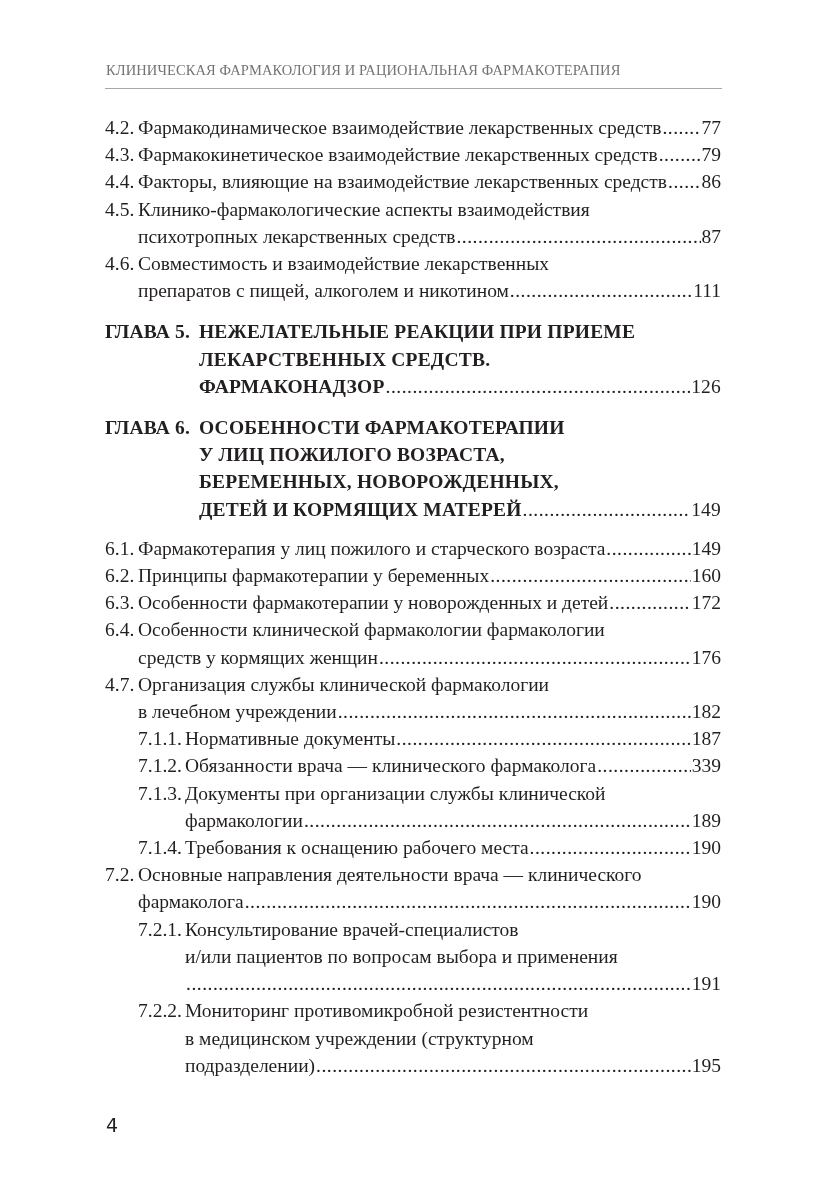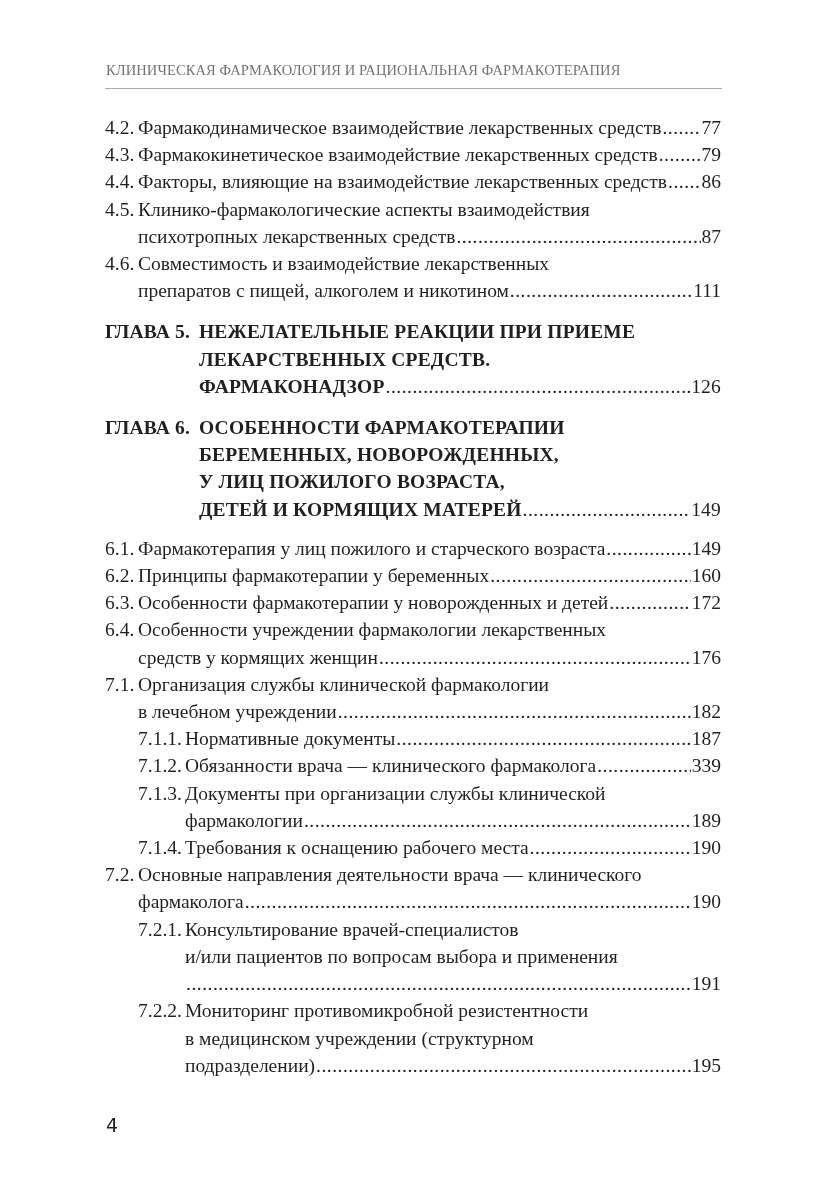--- a/index.html
+++ b/index.html
@@ -97,24 +97,24 @@
         <span class="lead"></span>
         <span class="pg">126</span>
       </div>
     </div>
     <div class="entry chapter">
       <div class="line">
         <span class="num">ГЛАВА 6.</span>
         <span class="txt">ОСОБЕННОСТИ ФАРМАКОТЕРАПИИ</span>
       </div>
       <div class="line cont">
+        <span class="txt">У ЛИЦ ПОЖИЛОГО ВОЗРАСТА,</span>
+      </div>
+      <div class="line cont">
         <span class="txt">БЕРЕМЕННЫХ, НОВОРОЖДЕННЫХ,</span>
-      </div>
-      <div class="line cont">
-        <span class="txt">У ЛИЦ ПОЖИЛОГО ВОЗРАСТА,</span>
       </div>
       <div class="line cont">
         <span class="txt">ДЕТЕЙ И КОРМЯЩИХ МАТЕРЕЙ</span>
         <span class="lead"></span>
         <span class="pg">149</span>
       </div>
     </div>
     <div class="entry lvl1">
       <div class="line">
         <span class="num">6.1.</span>
@@ -135,31 +135,31 @@
       <div class="line">
         <span class="num">6.3.</span>
         <span class="txt">Особенности фармакотерапии у новорожденных и детей</span>
         <span class="lead"></span>
         <span class="pg">172</span>
       </div>
     </div>
     <div class="entry lvl1">
       <div class="line">
         <span class="num">6.4.</span>
-        <span class="txt">Особенности учреждении фармакологии лекарственных</span>
+        <span class="txt">Особенности клинической фармакологии фармакологии</span>
       </div>
       <div class="line cont">
         <span class="txt">средств у кормящих женщин</span>
         <span class="lead"></span>
         <span class="pg">176</span>
       </div>
     </div>
     <div class="entry lvl1">
       <div class="line">
-        <span class="num">7.1.</span>
+        <span class="num">4.7.</span>
         <span class="txt">Организация службы клинической фармакологии</span>
       </div>
       <div class="line cont">
         <span class="txt">в лечебном учреждении</span>
         <span class="lead"></span>
         <span class="pg">182</span>
       </div>
     </div>
     <div class="entry lvl2">
       <div class="line">

